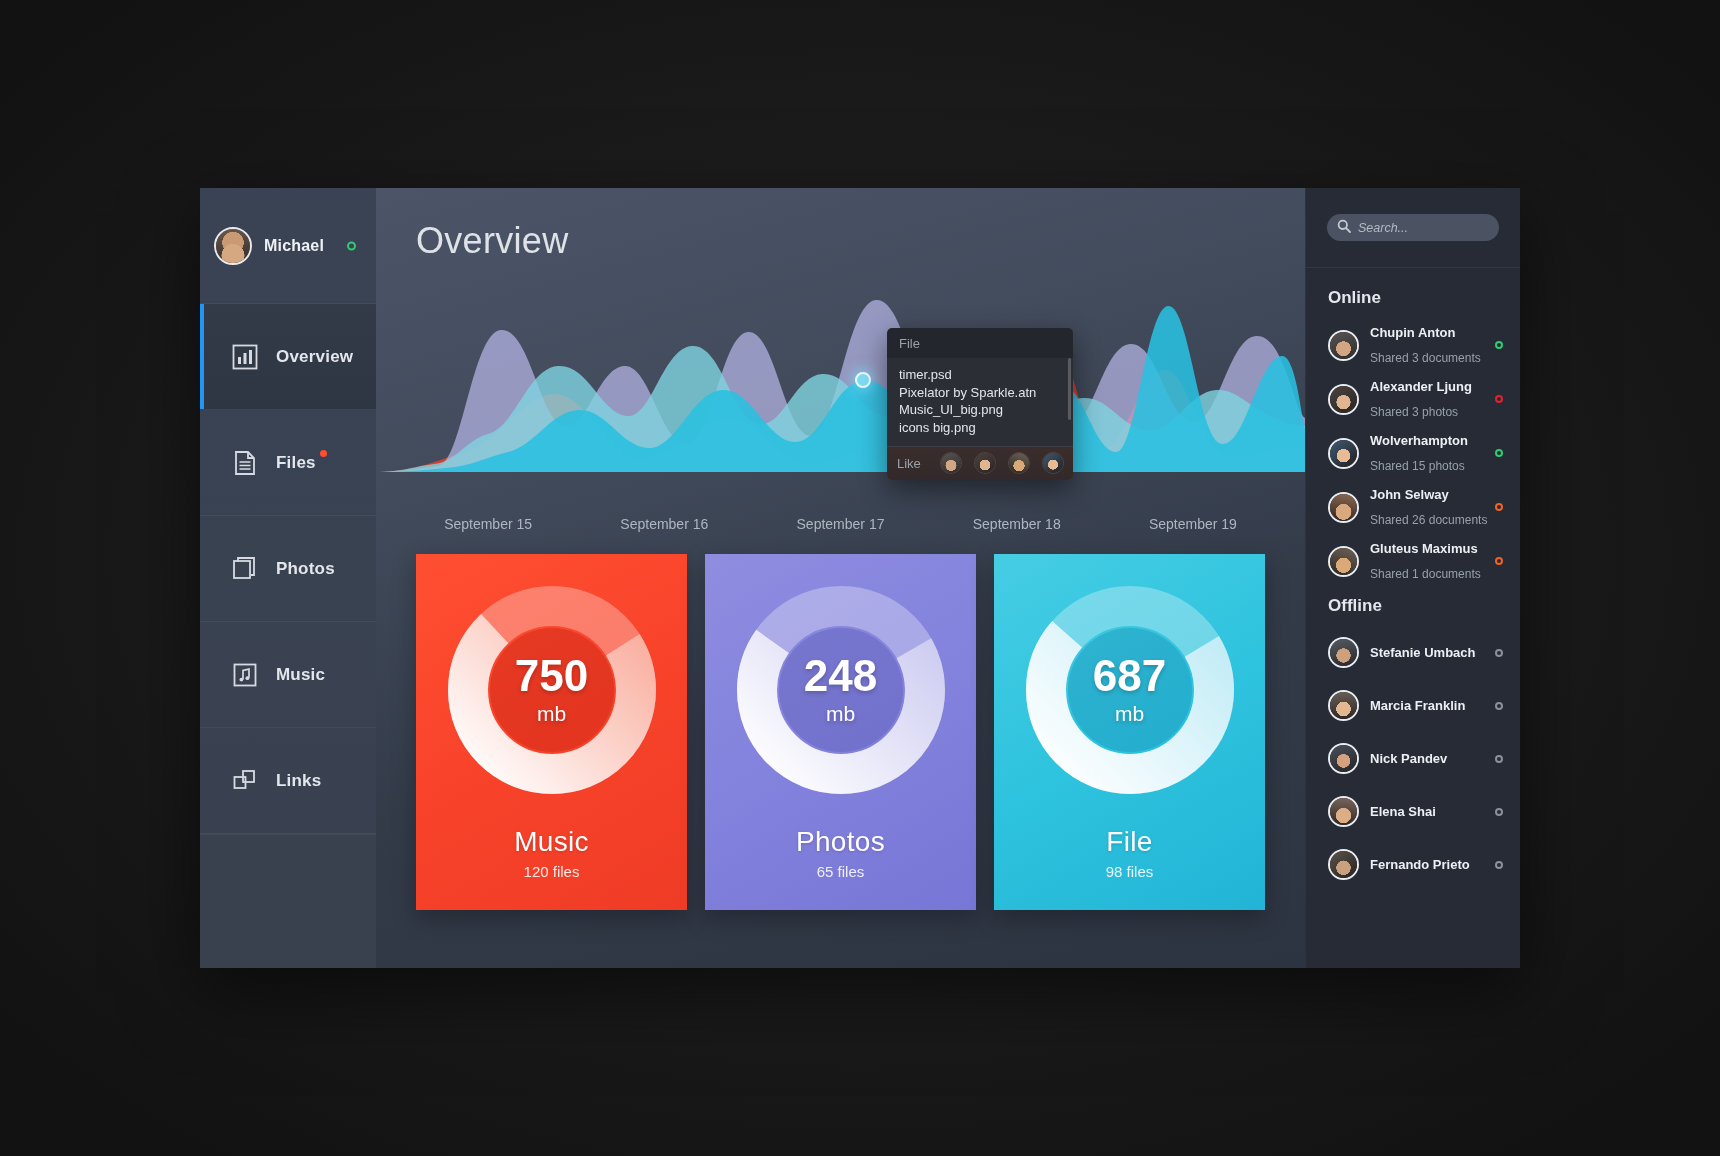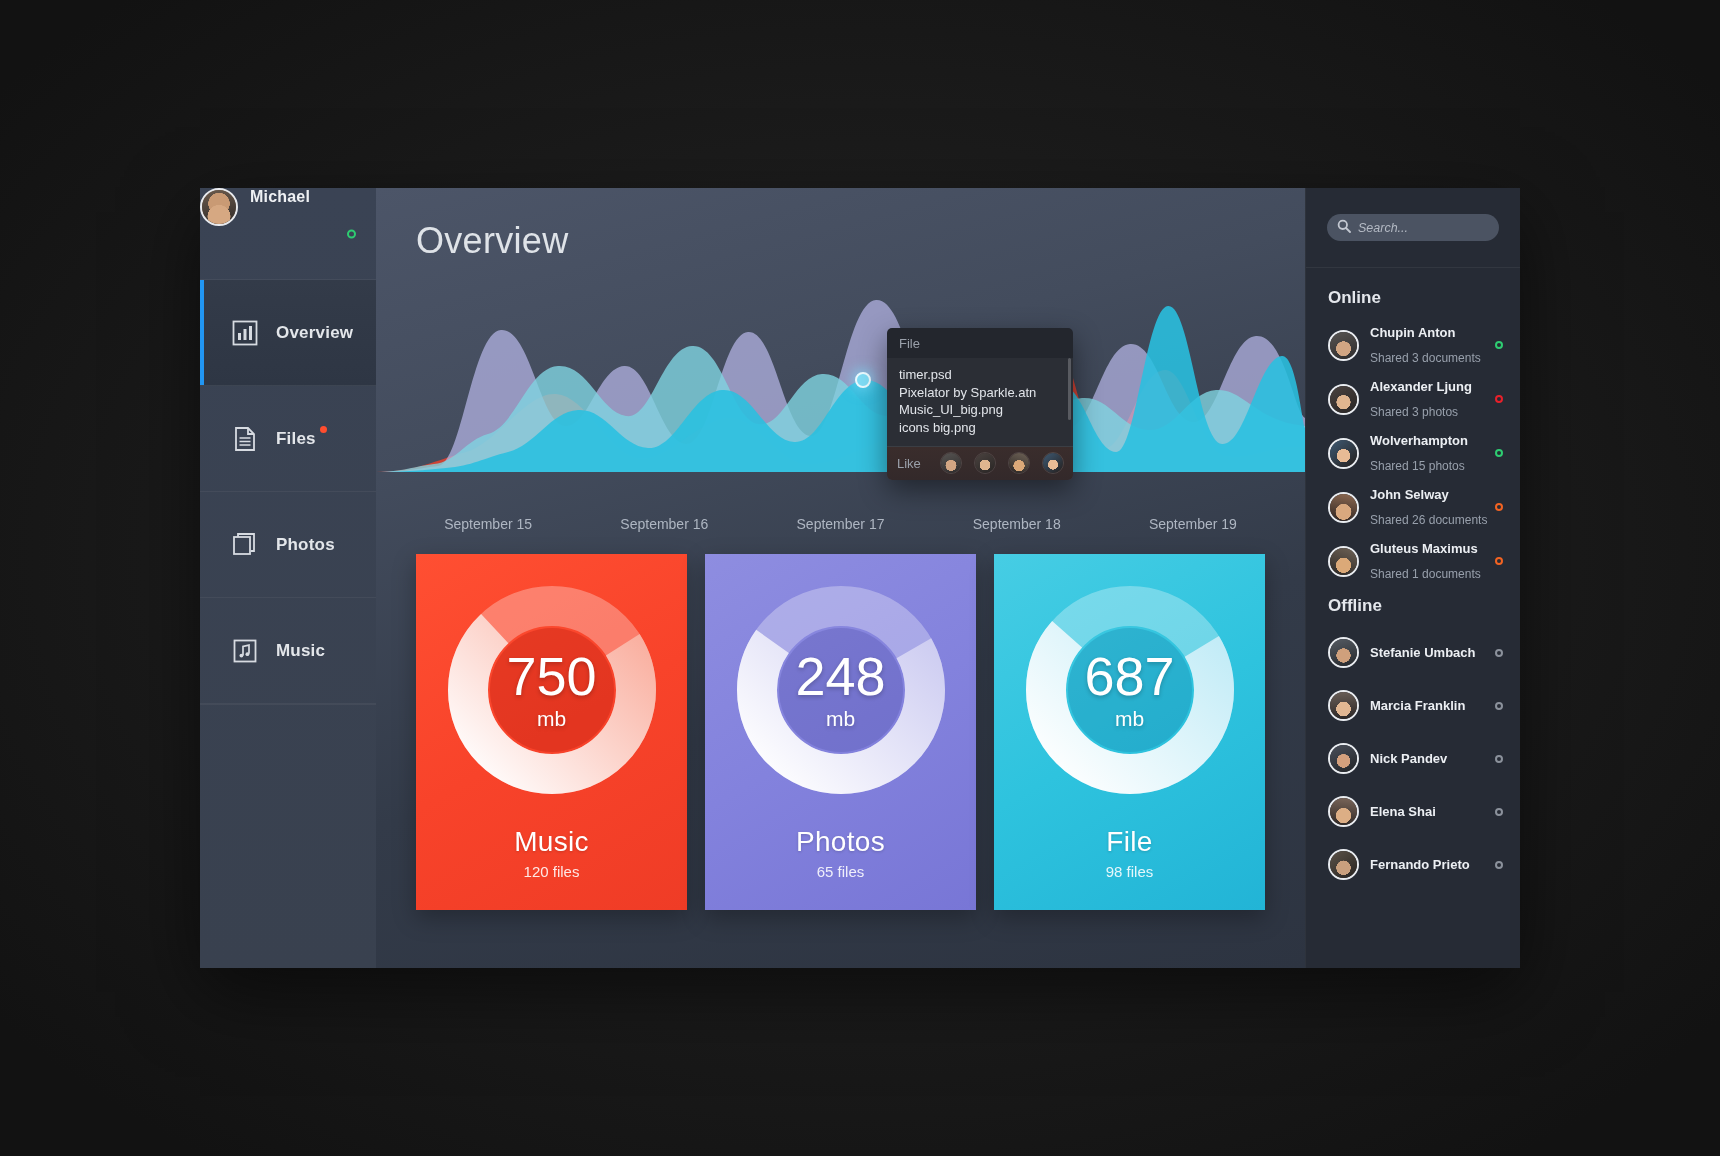--- a/index.html
+++ b/index.html
@@ -23,21 +23,22 @@
   }
 
   
   .sidebar {
     width: 176px; flex: 0 0 176px;
     background: linear-gradient(180deg,#3a4354 0%,#39414f 100%);
     position: relative;
     display: flex; flex-direction: column;
   }
   .user-block {
-    height: 92px; display: flex; align-items: flex-start;
+    height: 116px; display: flex; align-items: center;
+    padding-left: 14px;
     border-bottom: 1px solid rgba(255,255,255,.05);
     position: relative;
   }
   .avatar-ring {
     width: 38px; height: 38px; border-radius: 50%;
     border: 2px solid #e8eaee; overflow: hidden;
     background: #8c7b6e; flex: 0 0 38px;
     position: relative;
   }
   .face {
@@ -166,21 +167,21 @@
   .card.blue  { background: linear-gradient(150deg,#46cde4 0%,#2ec3de 50%,#22b4d6 100%); }
 
   .donut { position: relative; width: 220px; height: 220px; margin-top: 26px; }
   .donut svg { position: absolute; inset: 0; }
   .donut-center {
     position: absolute; inset: 0;
     display: flex; flex-direction: column;
     align-items: center; justify-content: center;
     text-shadow: 0 2px 4px rgba(0,0,0,.22);
   }
-  .donut-val { color: #fff; font-size: 54px; font-weight: normal; line-height: 1; }
+  .donut-val { color: #fff; font-size: 44px; font-weight: bold; line-height: 1; }
   .donut-unit { color: #fff; font-size: 21px; font-weight: 300; margin-top: 4px; }
 
   .card-title {
     color: #fff; font-size: 28px; font-weight: 300;
     margin-top: 26px; letter-spacing: .3px;
     text-shadow: 0 1px 3px rgba(0,0,0,.18);
   }
   .card-sub {
     color: rgba(255,255,255,.88); font-size: 15px; font-weight: 300;
     margin-top: 5px;
@@ -288,20 +289,29 @@
           <svg width="26" height="26" viewBox="0 0 26 26">
               <rect x="2.5" y="2.5" width="21" height="21" fill="none" stroke="#d7dbe1" stroke-width="1.8"></rect>
               <path d="M11 17.5 V8.5 l6-1.4 v8.6" fill="none" stroke="#d7dbe1" stroke-width="1.7"></path>
               <circle cx="9.4" cy="17.6" r="1.9" fill="#d7dbe1"></circle>
               <circle cx="15.4" cy="16.2" r="1.9" fill="#d7dbe1"></circle>
             </svg>
         </span>
         <span class="nav-label">Music</span>
       </div>
 
+      <div class="nav-item">
+        <span class="nav-icon">
+          <svg width="26" height="26" viewBox="0 0 26 26">
+              <rect x="2.5" y="9" width="11" height="11" fill="none" stroke="#d7dbe1" stroke-width="1.8"></rect>
+              <rect x="11" y="3" width="11" height="11" fill="none" stroke="#d7dbe1" stroke-width="1.8"></rect>
+            </svg>
+        </span>
+        <span class="nav-label">Links</span>
+      </div>
 
       <div class="nav-filler"></div>
     </nav>
   </aside>
 
   <section class="main">
     <h1 class="page-title">Overview</h1>
 
     <div class="chart-wrap">
       <svg width="929" height="230" viewBox="0 0 929 230">

